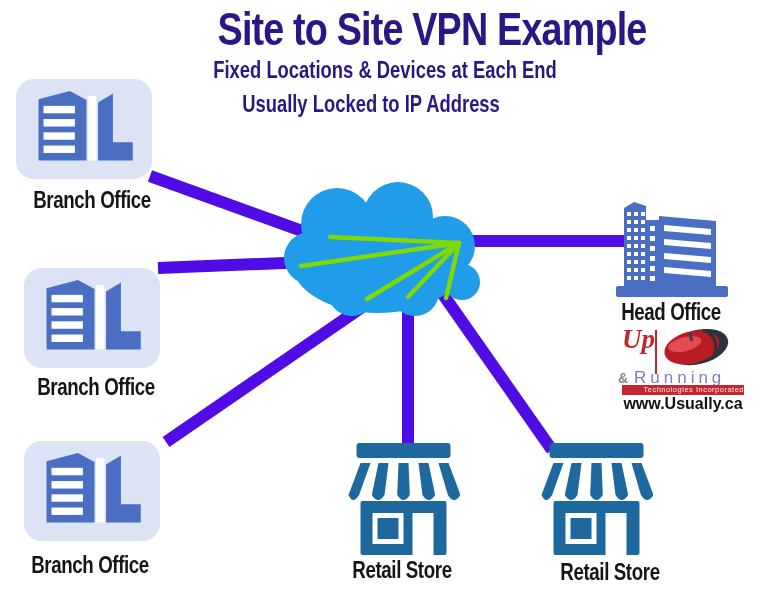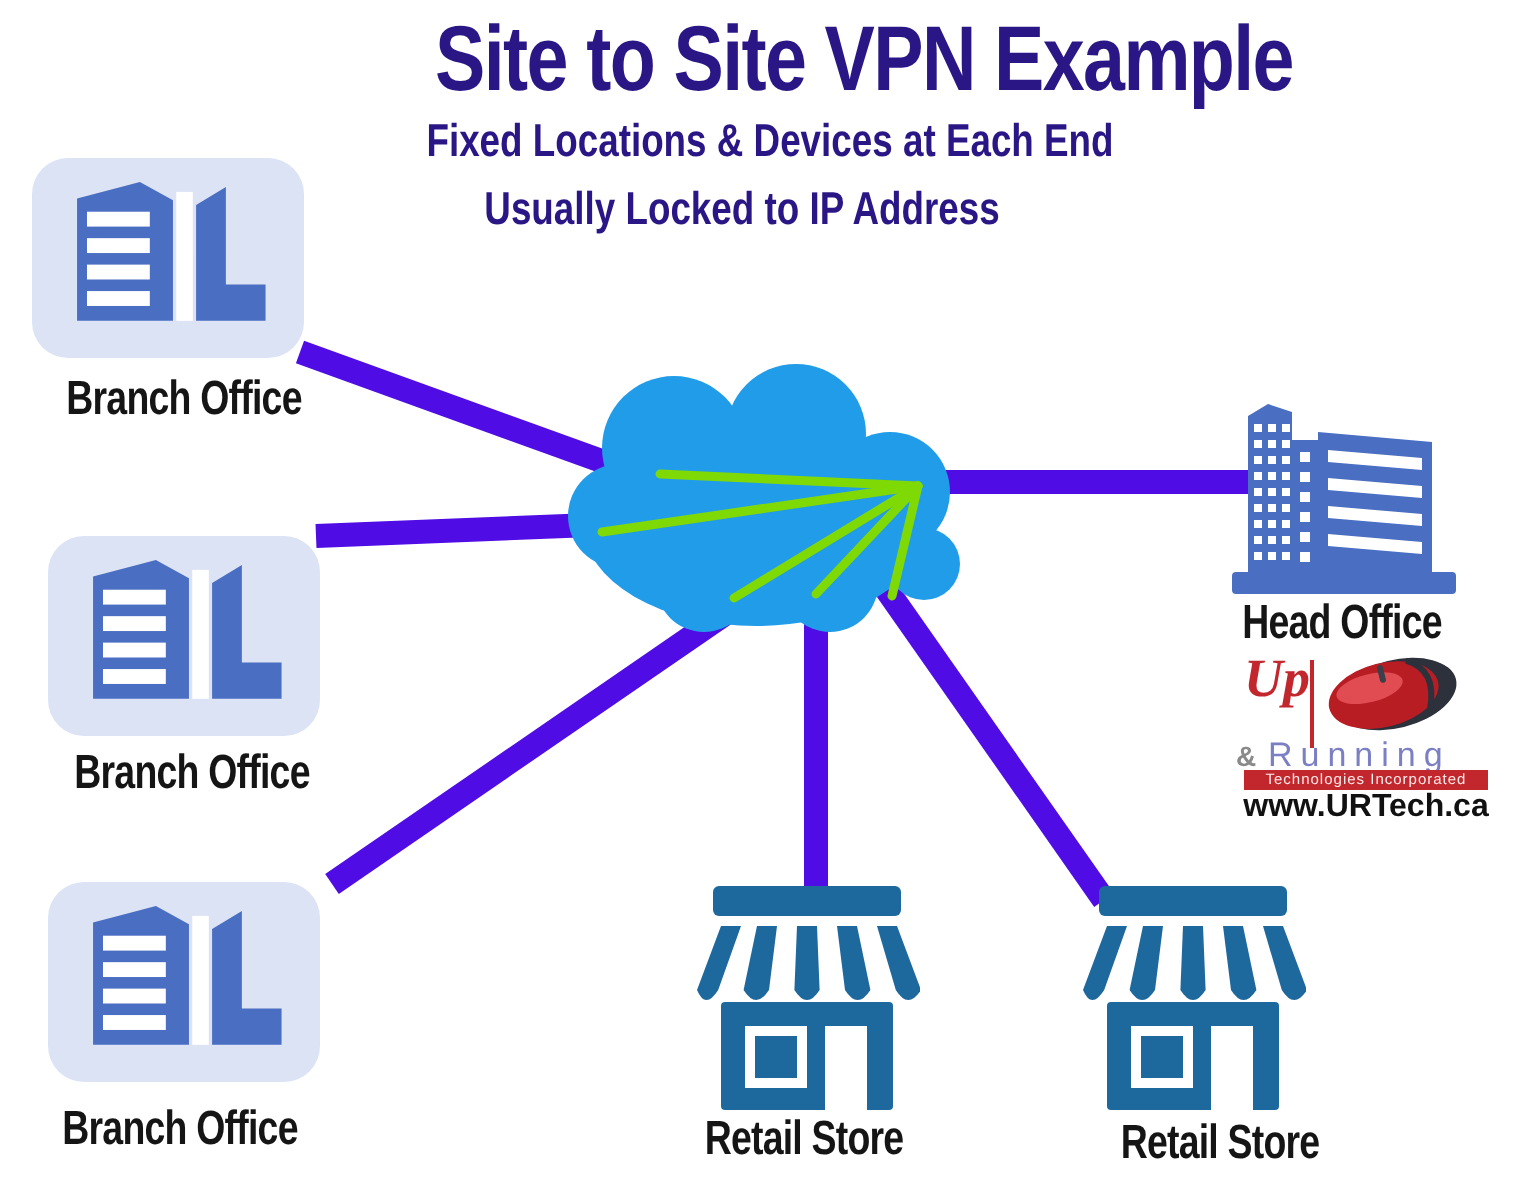--- a/index.html
+++ b/index.html
@@ -40,21 +40,21 @@
   }
   .logo-bar{position:absolute;left:39px;top:4px;width:2px;height:44px;background:#c2272d;}
   .logo-mouse{position:absolute;left:36px;top:-6px;}
   .logo-amp{position:absolute;left:2px;top:44px;font-size:14px;color:#8a8a8a;font-weight:700;}
   .logo-running{
     position:absolute;left:18px;top:42px;font-size:17px;color:#7b7fc4;
     letter-spacing:4px;font-weight:400;
   }
   .logo-strip{
     position:absolute;left:6px;top:59px;width:122px;height:10px;background:#c2272d;
-    color:#ffe9e9;font-size:7.5px;line-height:10px;text-align:center;
+    color:#ffe9e9;font-size:7.5px;line-height:10px;text-align:right;
     letter-spacing:0.5px;white-space:nowrap;overflow:hidden;
   }
   .logo-url{
     position:absolute;left:0px;top:69px;width:134px;text-align:center;
     font-size:16px;font-weight:700;color:#111;white-space:nowrap;
   }
 </style>
 </head>
 <body>
 
@@ -210,21 +210,21 @@
         <ellipse cx="46" cy="28" rx="31" ry="17" fill="#2c313b"></ellipse>
         <ellipse cx="40" cy="27" rx="28" ry="16" fill="#b91d24"></ellipse>
         <ellipse cx="34" cy="22" rx="17" ry="7" fill="#e8555c" opacity="0.85"></ellipse>
         <path d="M55,13 q14,8 6,26" stroke="#2c313b" stroke-width="3" fill="none"></path>
         <rect x="40" y="12" width="3" height="9" rx="1.5" fill="#3a3f4a"></rect>
       </g>
     </svg>
     <span class="logo-amp">&amp;</span>
     <span class="logo-running">Running</span>
     <div class="logo-strip">Technologies Incorporated</div>
-    <div class="logo-url">www.URTech.ca</div>
+    <div class="logo-url">www.Usually.ca</div>
   </div>
 
   <svg class="abs" style="left:347px;top:443px;" width="113" height="112" viewBox="0 0 110 112">
     <g fill="#1d689c">
       <rect x="8" y="0" width="94" height="15" rx="3"></rect>
       <path d="M10,20 L20,20 L8.6,52 Q2.2,62 -2,52 Z" transform="translate(2,0)"></path>
       <path d="M30,20 L40,20 L36,52 Q29.6,62 23.3,52 Z"></path>
       <path d="M50,20 L60,20 L61.3,52 Q55,62 48.7,52 Z"></path>
       <path d="M70,20 L80,20 L86.7,52 Q80.3,62 74,52 Z"></path>
       <path d="M90,20 L100,20 L112,52 Q105.6,62 99.4,52 Z"></path>

